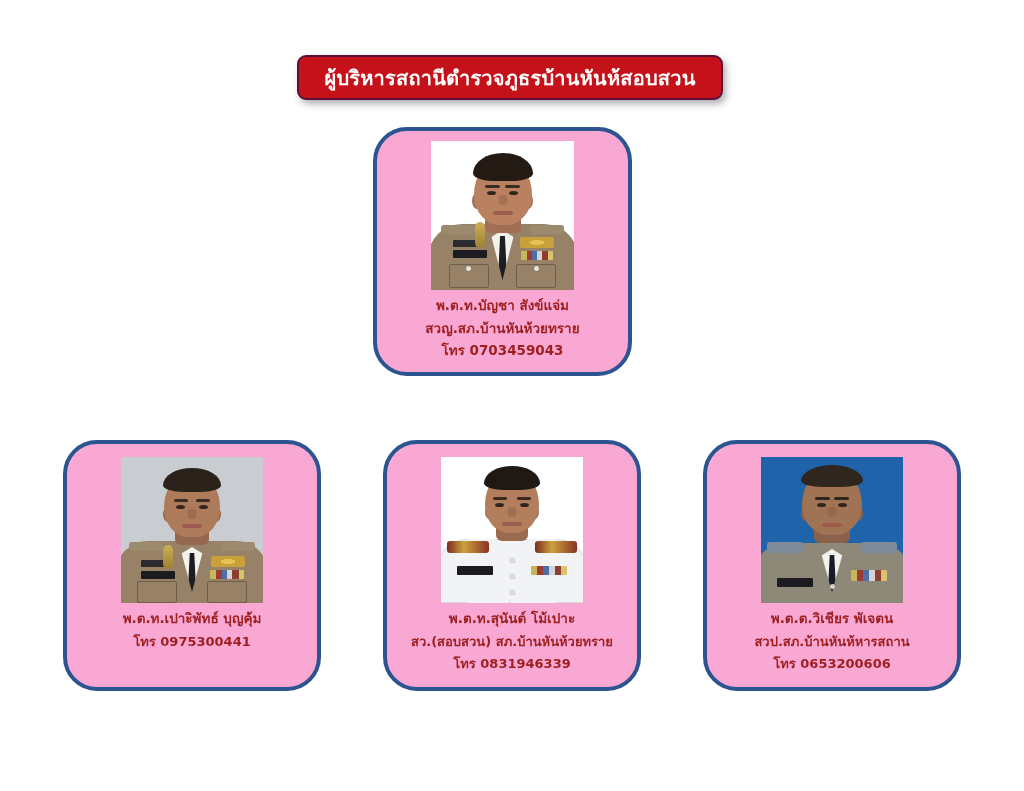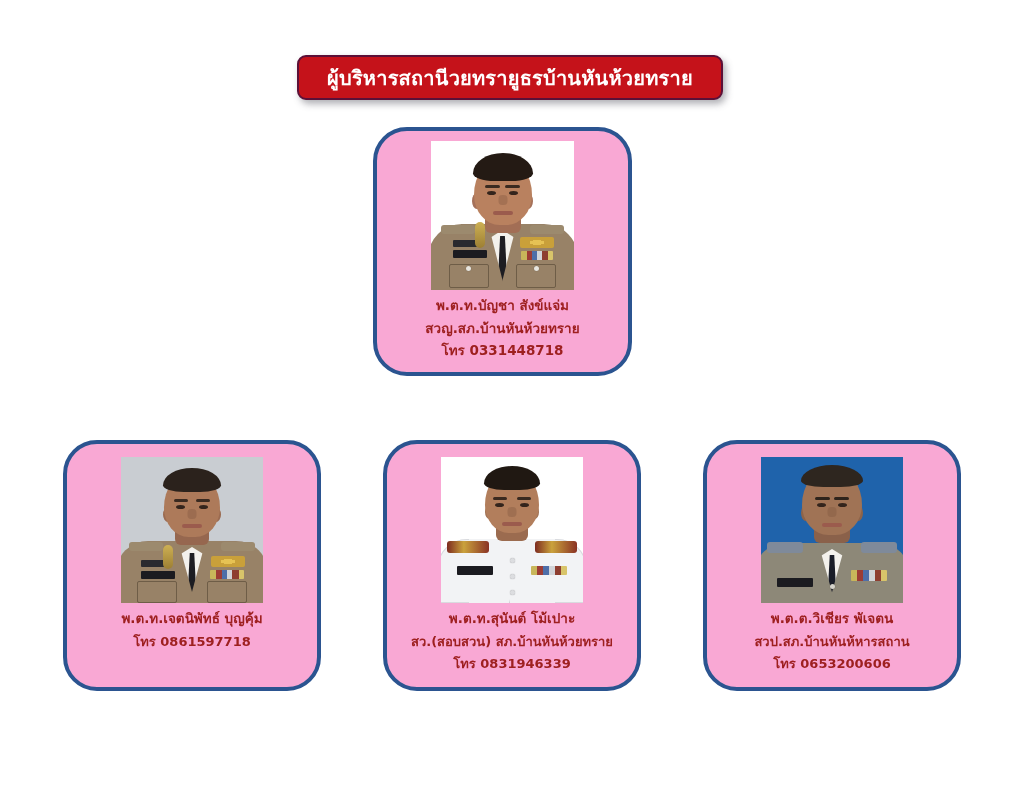--- a/index.html
+++ b/index.html
@@ -260,21 +260,21 @@
   .card-top .line { font-size: 13.5px; }
   .line-name { font-size: 13.5px; }
   .line-phone { margin-bottom: 0; }
 </style>
 </head>
 <body>
 
 <div class="canvas">
 
   <div class="banner">
-    <span class="banner-text">ผู้บริหารสถานีวยทรายูธรบ้านหันห้วยทราย</span>
+    <span class="banner-text">ผู้บริหารสถานีตำรวจภูธรบ้านหันห้สอบสวน</span>
   </div>
 
   <div class="card card-top">
     <div class="photo">
       <div class="photo-bg bg-white"></div>
       <div class="figure">
 
         <div class="torso uni-khaki" style="width:150px;height:66px;border-radius:34px 34px 0 0;"></div>
         <div class="shirt" style="width:46px;height:60px;"></div>
         <div class="tie" style="width:15px;height:54px;"></div>
@@ -304,21 +304,21 @@
         <div class="brow" style="right:54px;top:44px;width:15px;"></div>
         <div class="eye" style="left:56px;top:50px;"></div>
         <div class="eye" style="right:56px;top:50px;"></div>
         <div class="nose" style="top:54px;"></div>
         <div class="mouth" style="top:70px;"></div>
       </div>
     </div>
     <div class="card-text">
       <span class="line line-name">พ.ต.ท.บัญชา  สังข์แจ่ม</span>
       <span class="line line-position">สวญ.สภ.บ้านหันห้วยทราย</span>
-      <span class="line line-phone">โทร 0331448718</span>
+      <span class="line line-phone">โทร 0703459043</span>
     </div>
   </div>
 
   <div class="card card-b1">
     <div class="photo">
       <div class="photo-bg bg-gray"></div>
       <div class="figure">
         <div class="torso uni-khaki" style="width:152px;height:62px;border-radius:32px 32px 0 0;"></div>
         <div class="shirt" style="width:44px;height:56px;"></div>
         <div class="tie" style="width:14px;height:50px;"></div>
@@ -340,22 +340,22 @@
         <div class="hair" style="top:11px;width:58px;height:24px;background:#2b221c;"></div>
         <div class="brow" style="left:53px;top:42px;width:14px;"></div>
         <div class="brow" style="right:53px;top:42px;width:14px;"></div>
         <div class="eye" style="left:55px;top:48px;"></div>
         <div class="eye" style="right:55px;top:48px;"></div>
         <div class="nose" style="top:52px;"></div>
         <div class="mouth" style="top:67px;"></div>
       </div>
     </div>
     <div class="card-text">
-      <span class="line line-name">พ.ต.ท.เจตนิพัทธ์ บุญคุ้ม</span>
-      <span class="line line-phone">โทร 0861597718</span>
+      <span class="line line-name">พ.ต.ท.เปาะิพัทธ์ บุญคุ้ม</span>
+      <span class="line line-phone">โทร 0975300441</span>
     </div>
   </div>
 
   <div class="card card-b2">
     <div class="photo">
       <div class="photo-bg bg-white"></div>
       <div class="figure">
 
         <div class="torso uni-white" style="width:150px;height:64px;border-radius:30px 30px 0 0;box-shadow:inset 0 0 0 1px #d9dbdf;"></div>
         <div class="lapel-l uni-white" style="left:28px;bottom:0;width:46px;height:64px;clip-path:polygon(0 0,62% 0,100% 100%,0 100%);box-shadow:inset -1px 0 0 #ccd0d6;"></div>

